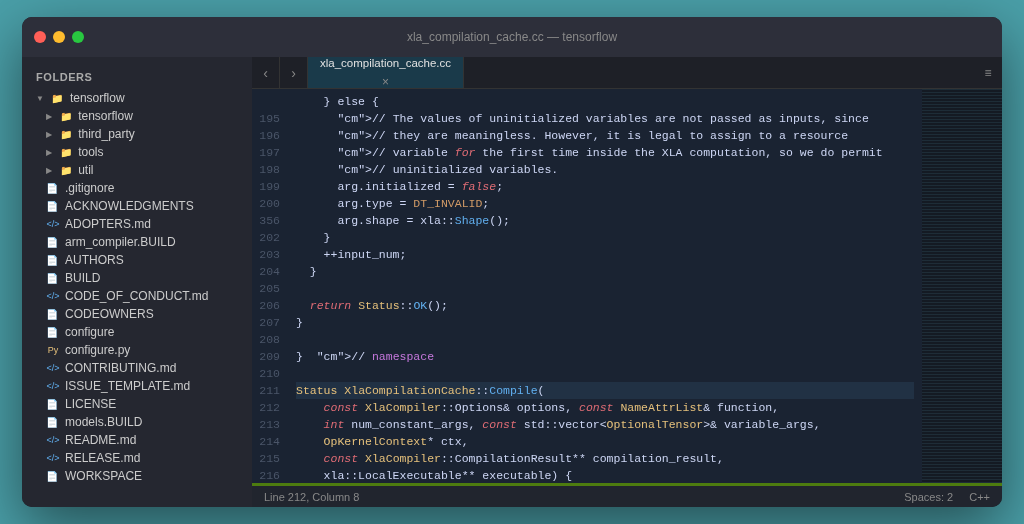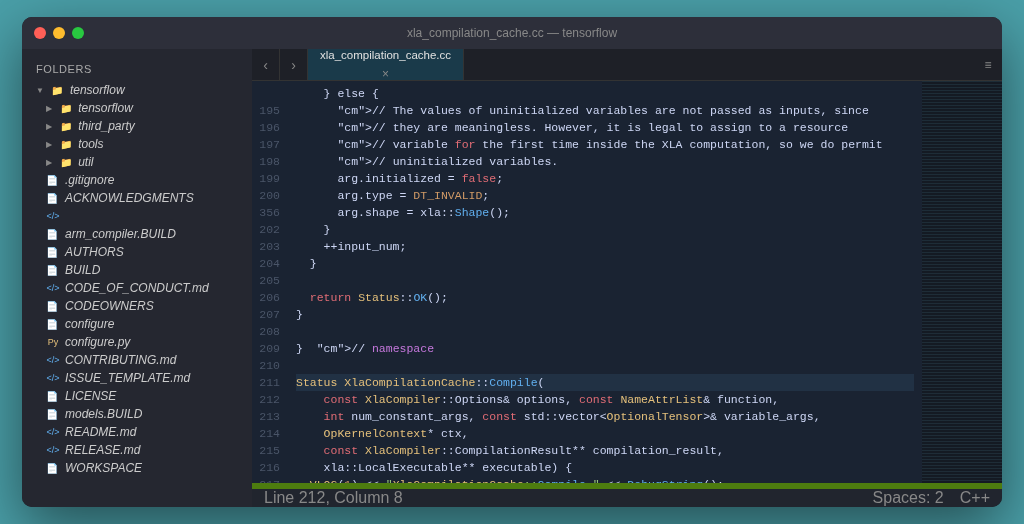--- a/index.html
+++ b/index.html
@@ -18,21 +18,21 @@
       height: 490px;
       background: #1e2027;
       border-radius: 10px;
       box-shadow: 0 20px 60px rgba(0,0,0,0.5);
       display: flex;
       flex-direction: column;
       overflow: hidden;
     }
     .titlebar {
       background: #2d2f3a;
-      height: 32px;
+      height: 40px;
       display: flex;
       align-items: center;
       padding: 0 12px;
       flex-shrink: 0;
       position: relative;
     }
     .traffic-lights {
       display: flex;
       gap: 7px;
     }
@@ -63,21 +63,21 @@
       overflow-y: auto;
       padding: 8px 0;
     }
     .sidebar::-webkit-scrollbar { width: 4px; }
     .sidebar::-webkit-scrollbar-track { background: transparent; }
     .sidebar::-webkit-scrollbar-thumb { background: #444; border-radius: 2px; }
     .sidebar-section-header {
       padding: 6px 14px;
       color: #aaa;
       font-size: 11px;
-      font-weight: 400;
+      font-weight: 700;
       letter-spacing: 0.05em;
       text-transform: uppercase;
     }
     .sidebar-item {
       display: flex;
       align-items: center;
       padding: 2px 14px 2px 14px;
       color: #ccc;
       font-size: 12px;
       cursor: pointer;
@@ -89,21 +89,20 @@
       height: 14px;
       flex-shrink: 0;
       display: flex;
       align-items: center;
       justify-content: center;
       font-size: 10px;
       color: #888;
     }
     .sidebar-item .item-label {
       flex: 1;
-      font-style: italic;
     }
     .folder-item {
       padding-left: 14px;
     }
     .sub-folder {
       padding-left: 24px;
     }
     .folder-arrow {
       font-size: 8px;
       color: #888;
@@ -192,21 +191,21 @@
       line-height: 17px;
       color: #cdd6f4;
     }
     .code-content::-webkit-scrollbar { width: 6px; height: 6px; }
     .code-content::-webkit-scrollbar-track { background: #1a2332; }
     .code-content::-webkit-scrollbar-thumb { background: #3a4050; border-radius: 3px; }
     .code-line {
       white-space: pre;
       display: block;
     }
-    .kw { color: #e06c75; }
+    .kw { color: #e06c75; font-style: italic; }
     .kw2 { color: #c678dd; }
     .fn { color: #61afef; }
     .str { color: #98c379; }
     .num { color: #d19a66; text-align: right; }
     .type { color: #e5c07b; }
     .hl-line { background: rgba(97, 175, 239, 0.1); display: block; }
     
     .minimap {
       width: 80px;
       background: #131820;
@@ -225,24 +224,24 @@
         transparent 3px
       );
     }
     .status-bar {
       background: #21252e;
       height: 24px;
       display: flex;
       align-items: center;
       padding: 0 12px;
       color: #888;
-      font-size: 16px;
+      font-size: 11px;
       gap: 16px;
       flex-shrink: 0;
-      border-top: 6px solid #4d7c0f;
+      border-top: 3px solid #4d7c0f;
     }
     .status-bar .status-left { display: flex; align-items: center; gap: 8px; }
     .status-bar .status-right { margin-left: auto; display: flex; gap: 16px; }
   </style>
 </head>
 <body>
 
 <div class="window">
 
   <div class="titlebar">
@@ -288,20 +287,21 @@
       <div class="sidebar-item sub-folder">
         <span class="item-icon">📄</span>
         <span class="item-label">.gitignore</span>
       </div>
       <div class="sidebar-item sub-folder">
         <span class="item-icon">📄</span>
         <span class="item-label">ACKNOWLEDGMENTS</span>
       </div>
       <div class="sidebar-item sub-folder">
         <span class="item-icon" style="color:#61afef; font-size:9px;">&lt;/&gt;</span>
+        <span class="item-label">ADOPTERS.md</span>
       </div>
       <div class="sidebar-item sub-folder">
         <span class="item-icon">📄</span>
         <span class="item-label">arm_compiler.BUILD</span>
       </div>
       <div class="sidebar-item sub-folder">
         <span class="item-icon">📄</span>
         <span class="item-label">AUTHORS</span>
       </div>
       <div class="sidebar-item sub-folder">

